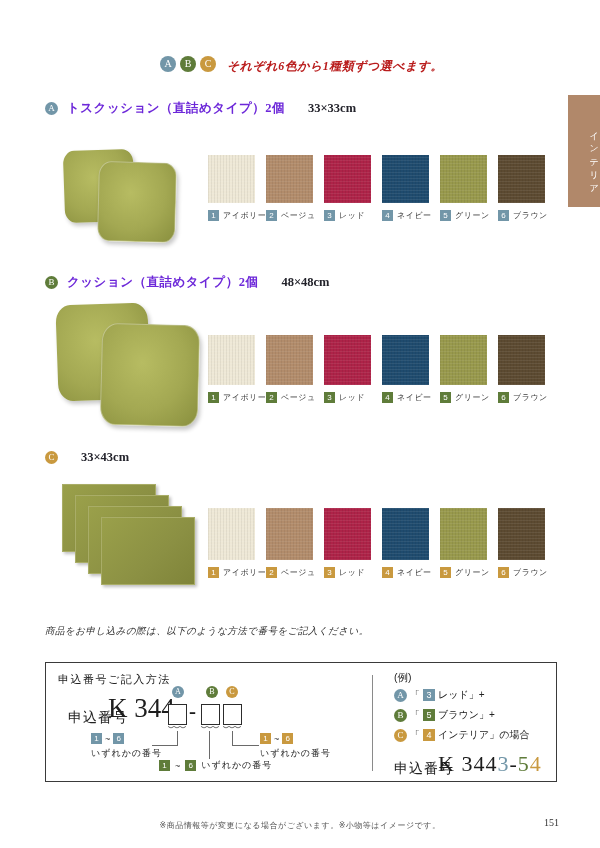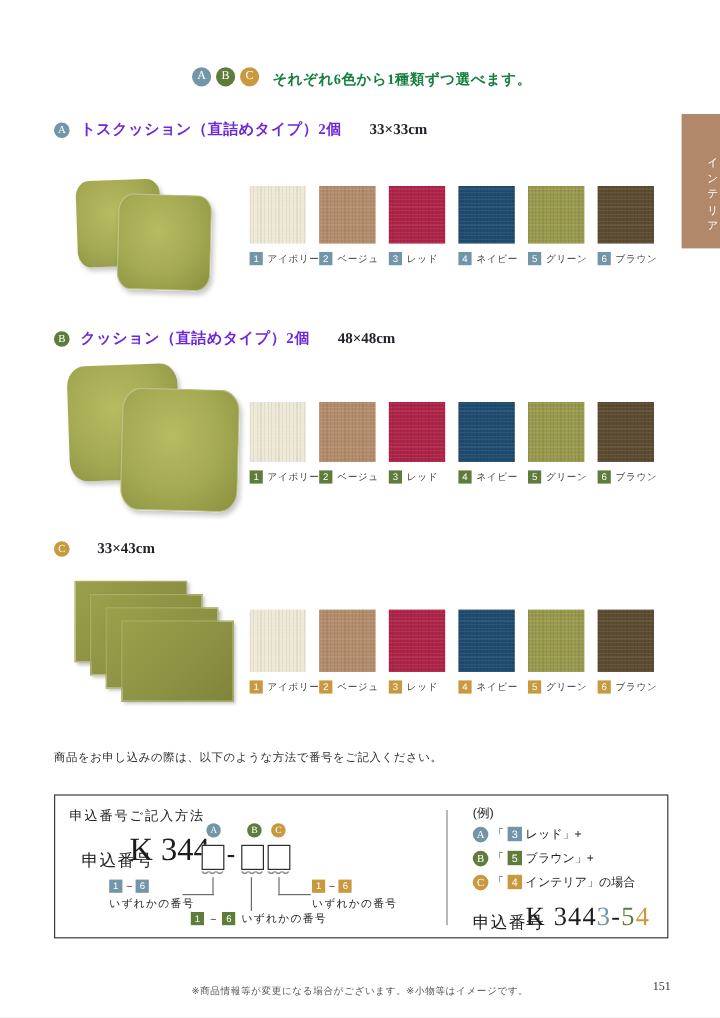--- a/index.html
+++ b/index.html
@@ -76,21 +76,21 @@
   .pagenum { font-size:10px; color:#333; font-family:"Liberation Serif","DejaVu Serif",serif; }
 </style>
 </head>
 <body>
 
 <div class="page">
 
   <span class="abs circle c16" style="left: 160px; top: 56px; background-color: rgb(114, 150, 168);">A</span>
   <span class="abs circle c16" style="left: 180px; top: 56px; background-color: rgb(95, 124, 58);">B</span>
   <span class="abs circle c16" style="left: 200px; top: 56px; background-color: rgb(201, 153, 63);">C</span>
-  <div class="abs intro-text" style="left: 227px; top: 58px; color: #15803d;">それぞれ6色から1種類ずつ選べます。</div>
+  <div class="abs intro-text" style="left: 227px; top: 58px; color: #b91c1c; font-style: italic;">それぞれ6色から1種類ずつ選べます。</div>
 
   <div class="abs side-tab" style="left: 568px; top: 95px; width: 32px; height: 112px; background-color: rgb(177, 136, 106);">インテリア</div>
 
   <div class="abs sec-header" style="left:45px; top:100px;">
     <span class="circle c13" style="background-color: rgb(114, 150, 168);">A</span>
     <span class="sec-title">トスクッション（直詰めタイプ）2個</span>
     <span class="sec-size">33×33cm</span>
   </div>
   <div class="abs" style="left:62px; top:144px; width:120px; height:96px;">
     <div class="cushion back" style="left:2px; top:6px; width:70px; height:72px; transform:rotate(-2deg);"></div>
@@ -243,21 +243,21 @@
       </div>
       <div class="cell">
         <div class="swatch" style="background-color: rgb(92, 74, 49);"></div>
         <div class="swlabel">
           <span class="numbadge" style="background-color: rgb(201, 153, 63);">6</span>
           <span class="swname">ブラウン</span>
         </div>
       </div>
     </div>
 
-  <div class="abs order-note" style="left:45px; top:625px;">商品をお申し込みの際は、以下のような方法で番号をご記入ください。</div>
+  <div class="abs order-note" style="left:45px; top:625px;font-style:italic;">商品をお申し込みの際は、以下のような方法で番号をご記入ください。</div>
 
   <div class="abs order-box" style="left:45px; top:662px; width:510px; height:118px;">
 
     <div class="abs method-title" style="left:12px; top:9px;">申込番号ご記入方法</div>
 
     <span class="abs circle c12" style="left: 126px; top: 23px; background-color: rgb(114, 150, 168);">A</span>
     <span class="abs circle c12" style="left: 160px; top: 23px; background-color: rgb(95, 124, 58);">B</span>
     <span class="abs circle c12" style="left: 180px; top: 23px; background-color: rgb(201, 153, 63);">C</span>
 
     <div class="abs small-label" style="left:22px; top:46px;">申込番号</div>

